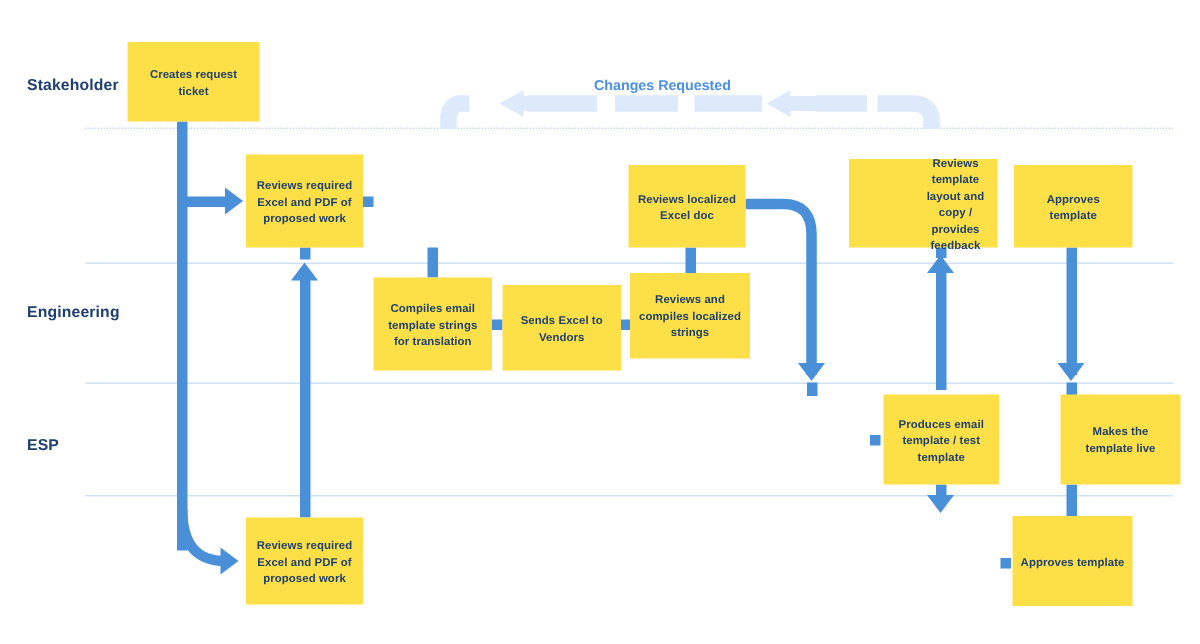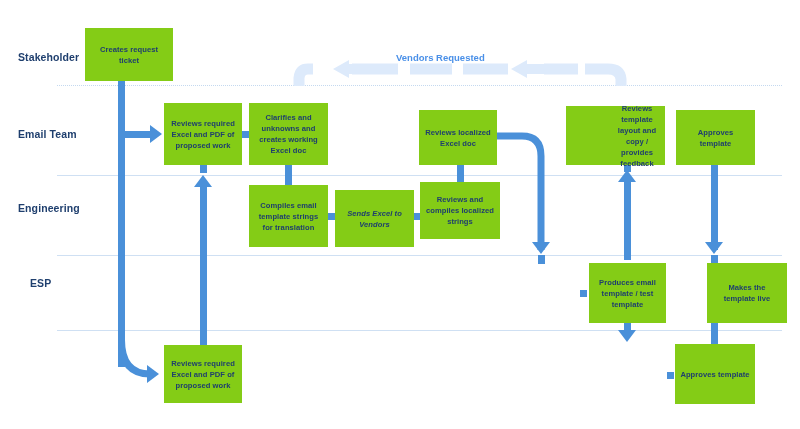--- a/index.html
+++ b/index.html
@@ -33,21 +33,21 @@
     width: 120px;
     font-size: 10.5px;
     font-weight: bold;
     color: #1f3f6e;
     letter-spacing: .1px;
     line-height: 1.1;
   }
   
   .node {
     position: absolute;
-    background: #84cc16;
+    background: #fde047;
     color: #1f3f6e;
     font-size: 7.6px;
     font-weight: bold;
     line-height: 1.45;
     text-align: center;
     display: flex;
     align-items: center;
     justify-content: center;
     padding: 3px 5px;
     letter-spacing: .05px;
@@ -102,44 +102,43 @@
 <body>
 
 <div id="canvas">
 
   <div class="lane-divider dotted" style="top:85px;"></div>
   <div class="lane-divider" style="top:175px;"></div>
   <div class="lane-divider" style="top:255px;"></div>
   <div class="lane-divider" style="top:330px;"></div>
 
   <div class="lane-label" style="top:52px;">Stakeholder</div>
-  <div class="lane-label" style="top:129px;">Email Team</div>
   <div class="lane-label" style="top:203px;">Engineering</div>
-  <div class="lane-label" style="top:278px;margin-left:12px;">ESP</div>
+  <div class="lane-label" style="top:292px;">ESP</div>
 
   <svg class="overlay">
     <g fill="none" stroke="#ddeafb" stroke-width="11" stroke-linecap="butt">
 
       <path d="M 313 69 L 308 69 Q 300 69 299 78 L 299 86"></path>
 
       <path d="M 352 69 L 398 69"></path>
       <path d="M 410 69 L 452 69"></path>
       <path d="M 463 69 L 508 69"></path>
       <path d="M 544 69 L 578 69"></path>
 
       <path d="M 585 69 L 608 69 Q 620 69 621 79 L 621 86"></path>
     </g>
 
     <path d="M 333 69 L 349 60 L 349 78 Z" fill="#ddeafb"></path>
     <path d="M 347 64 L 376 64 L 376 74 L 347 74 Z" fill="#ddeafb"></path>
 
     <path d="M 511 69 L 527 60 L 527 78 Z" fill="#ddeafb"></path>
     <path d="M 525 64 L 550 64 L 550 74 L 525 74 Z" fill="#ddeafb"></path>
   </svg>
-  <div class="feedback-label" style="left:396px; top:52px;">Vendors Requested</div>
+  <div class="feedback-label" style="left:396px; top:52px;">Changes Requested</div>
 
   <div class="conn conn-v" style="left:118px; top:81px;  height:11px;"></div>
   <div class="conn conv conn-v" style="left:118px; top:92px; height:275px; width:7px; background:#4a90d9; position:absolute;"></div>
 
   <div class="conn conn-h" style="left:118px; top:131px; width:38px;"></div>
   <div class="arrow-r" style="left:150px; top:125px;"></div>
 
   <svg class="overlay">
     <path d="M 121.5 340 Q 121.5 374 150 374" fill="none" stroke="#4a90d9" stroke-width="7"></path>
   </svg>
@@ -184,37 +183,34 @@
   <div class="conn conn-h" style="left:755px; top:290px; width:16px;"></div>
   <div class="arrow-r" style="left:768px; top:284px;"></div>
 
   <div class="node" style="left:85px; top:28px; width:88px; height:53px;">
     <span>Creates request ticket</span>
   </div>
 
   <div class="node" style="left:164px; top:103px; width:78px; height:62px;">
     <span>Reviews required Excel and PDF of proposed work</span>
   </div>
-  <div class="node" style="left:249px; top:103px; width:79px; height:62px;">
-    <span>Clarifies and unknowns and creates working Excel doc</span>
-  </div>
   <div class="node" style="left:419px; top:110px; width:78px; height:55px;">
     <span>Reviews localized Excel doc</span>
   </div>
   <div class="node" style="left:566px; top:106px; width:99px; height:59px;padding-left:48px;">
     <span>Reviews template layout and copy / provides feedback</span>
   </div>
   <div class="node" style="left:676px; top:110px; width:79px; height:55px;">
     <span>Approves template</span>
   </div>
 
   <div class="node" style="left:249px; top:185px; width:79px; height:62px;">
     <span>Compiles email template strings for translation</span>
   </div>
-  <div class="node" style="left:335px; top:190px; width:79px; height:57px;font-style:italic;">
+  <div class="node" style="left:335px; top:190px; width:79px; height:57px;">
     <span>Sends Excel to Vendors</span>
   </div>
   <div class="node" style="left:420px; top:182px; width:80px; height:57px;">
     <span>Reviews and compiles localized strings</span>
   </div>
 
   <div class="node" style="left:589px; top:263px; width:77px; height:60px;">
     <span>Produces email template / test template</span>
   </div>
   <div class="node" style="left:675px; top:263px; width:80px; height:60px;margin-left:32px;">

